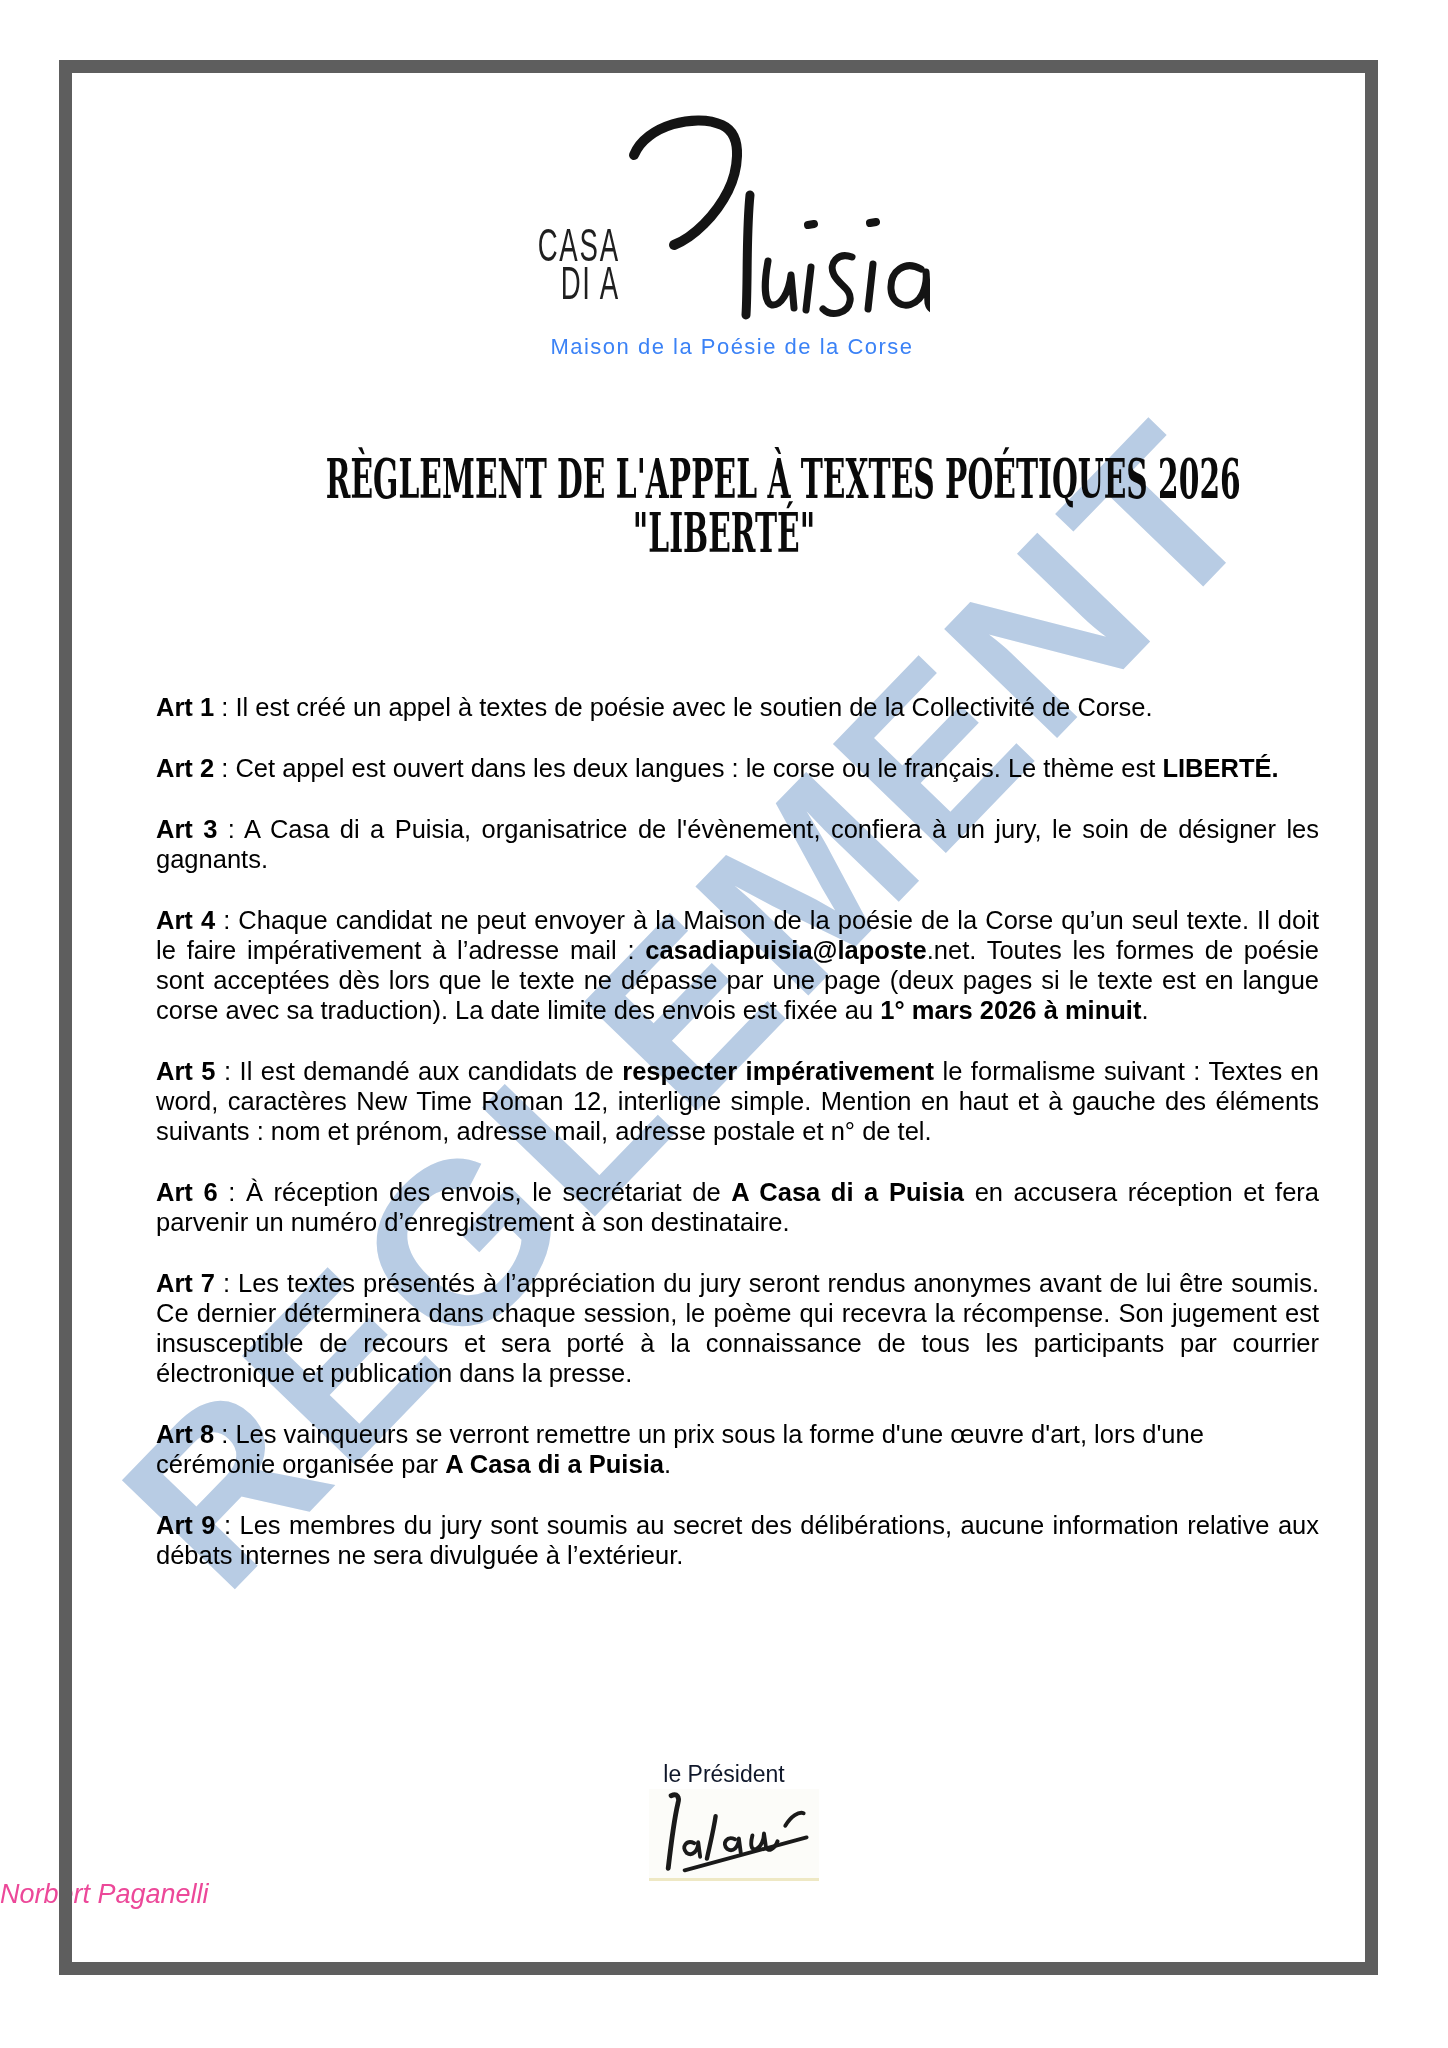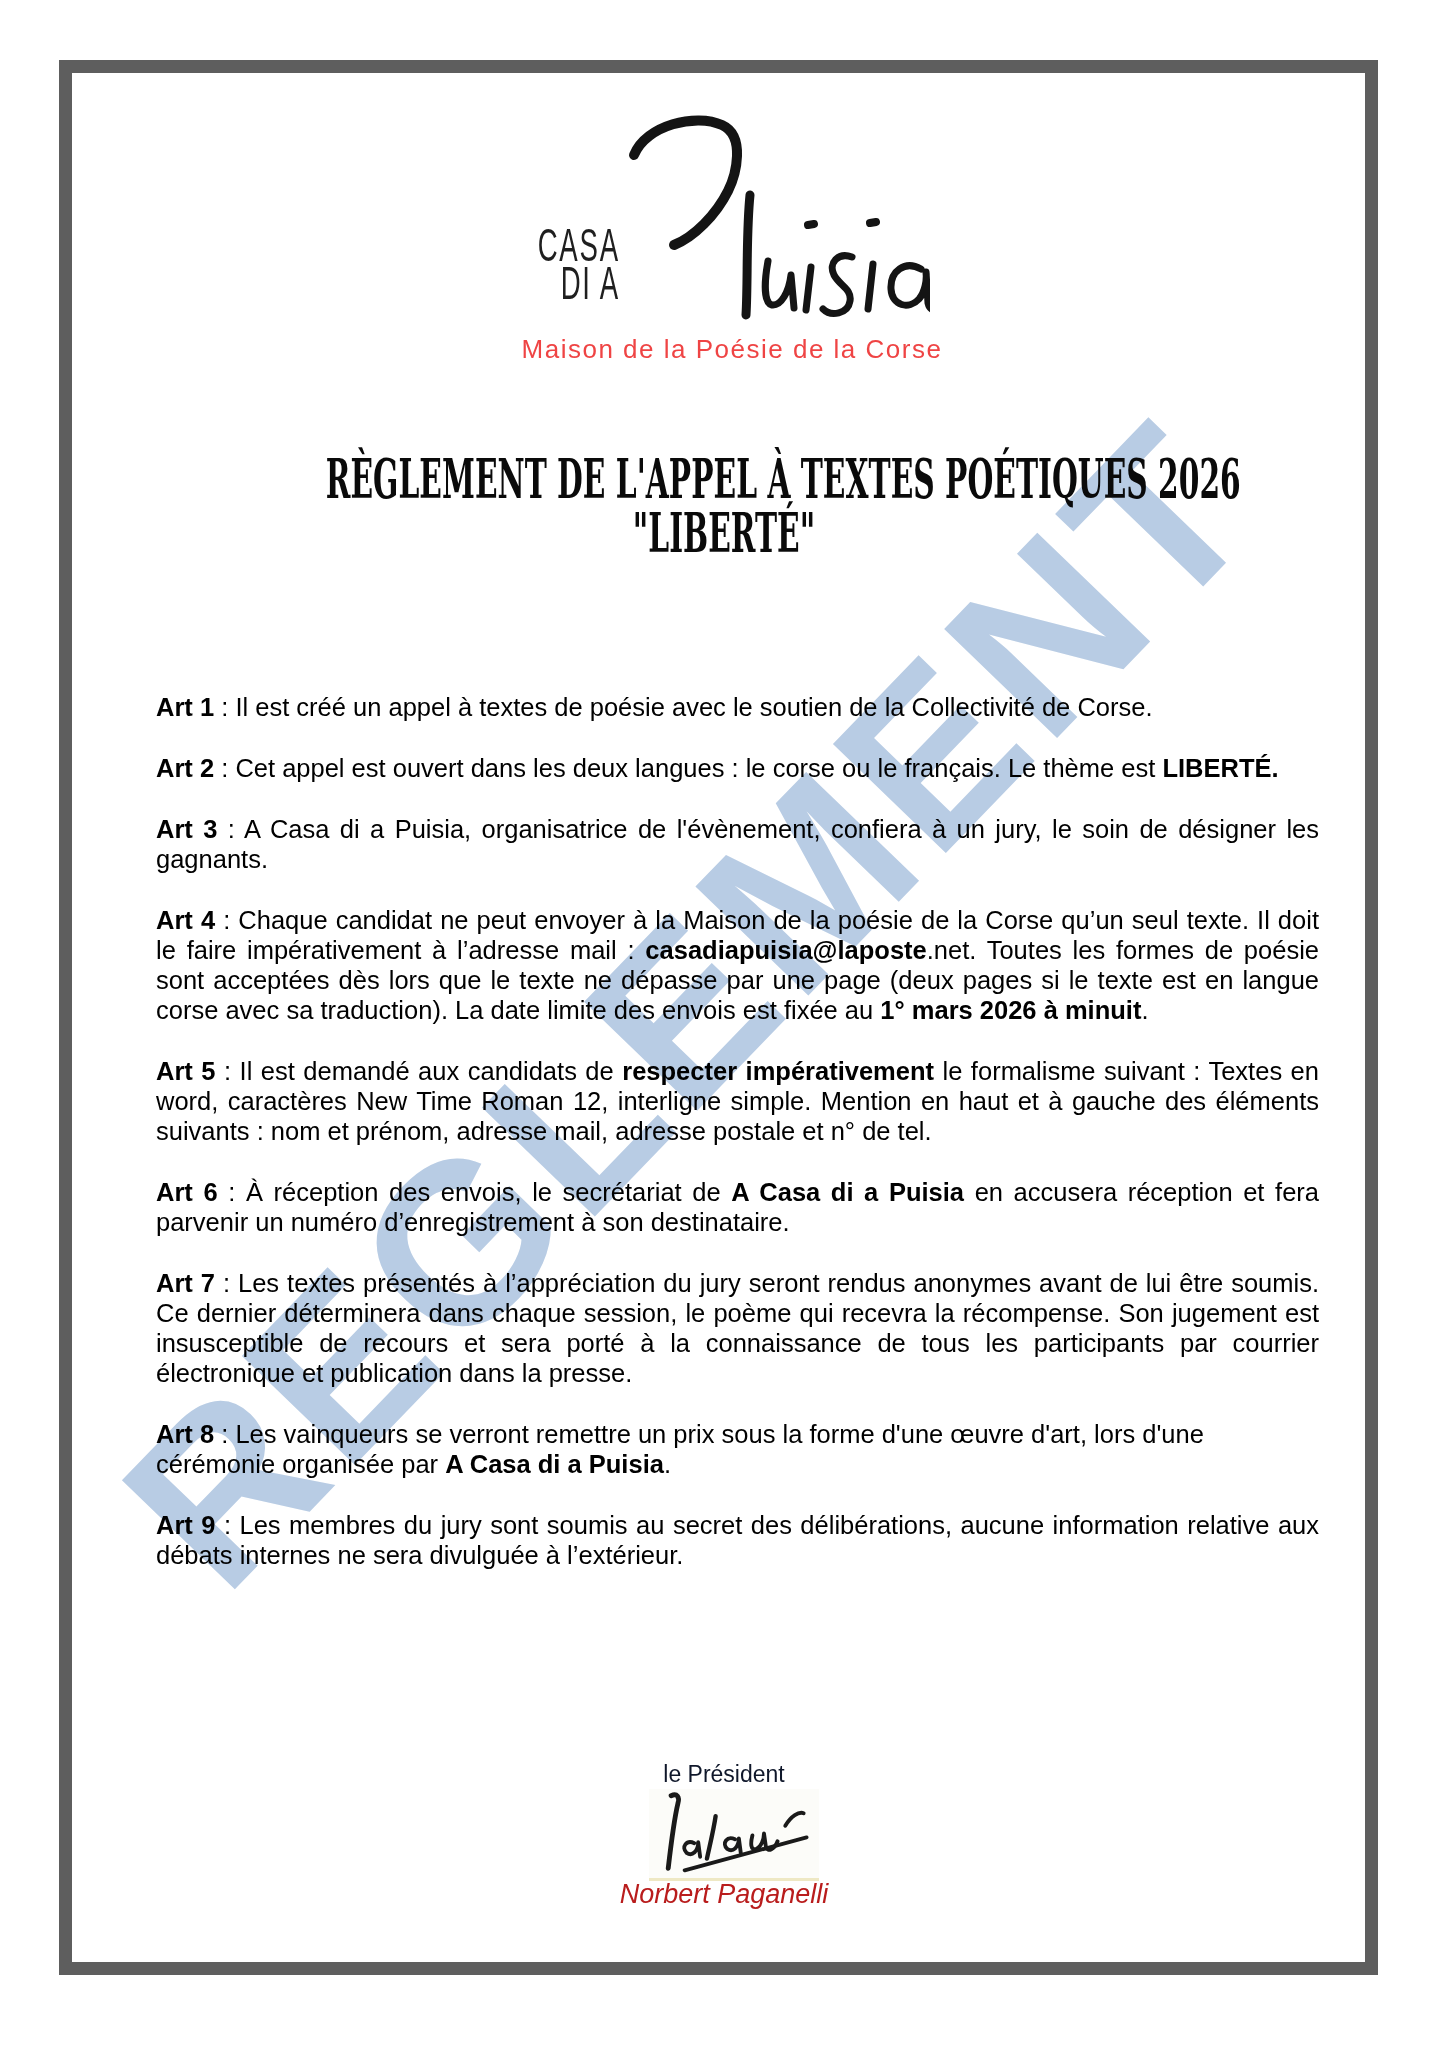--- a/index.html
+++ b/index.html
@@ -22,21 +22,21 @@
   .content{position:absolute;inset:0;z-index:1;border-radius:15px;}
   
   .logo-casa{
     position:absolute;top:226px;left:420px;width:200px;text-align:right;
     font-size:46px;line-height:38px;letter-spacing:3px;color:#1f1f1f;
     transform:scaleX(0.60);transform-origin:right top;white-space:nowrap;
   }
   .logo-script{position:absolute;left:600px;top:103px;}
   .logo-tagline{
     position:absolute;top:334px;left:16px;right:0;text-align:center;
-    font-size:26px;letter-spacing:1.5px;color:#ef4444;
+    font-size:22px;letter-spacing:1.5px;color:#3b82f6;
   }
   
   .title{position:absolute;left:0;right:0;top:452px;text-align:center;color:#0a0a0a;}
   .title .line{
     display:block;font-family:"DejaVu Serif",serif;font-weight:bold;
     font-size:54px;line-height:54px;white-space:nowrap;
     transform:scaleX(0.55);transform-origin:center top;
   }
   
   .articles{
@@ -50,22 +50,22 @@
   .president{
     position:absolute;left:0;right:0;top:1761px;text-align:center;
     font-size:23px;color:#0f172a;
   }
   .sigbox{
     position:absolute;left:649px;top:1789px;width:170px;height:92px;
     background:#fcfcf9;border-bottom:3px solid #eee8c4;box-sizing:border-box;
   }
   .sigbox svg{display:block;width:170px;height:89px;}
   .signame{
-    position:absolute;left:0;right:0;top:1879px;text-align:center;
-    font-style:italic;font-size:27px;color:#b91c1c;
+    position:absolute;left:0;right:0;top:1879px;text-align:left;
+    font-style:italic;font-size:27px;color:#ec4899;
   }
 </style>
 </head>
 <body>
 
 <div class="page" style="background: rgb(255, 255, 255);">
 
   <div class="watermark" style="color: rgb(184, 204, 228);">REGLEMENT</div>
 
   <div class="content">

